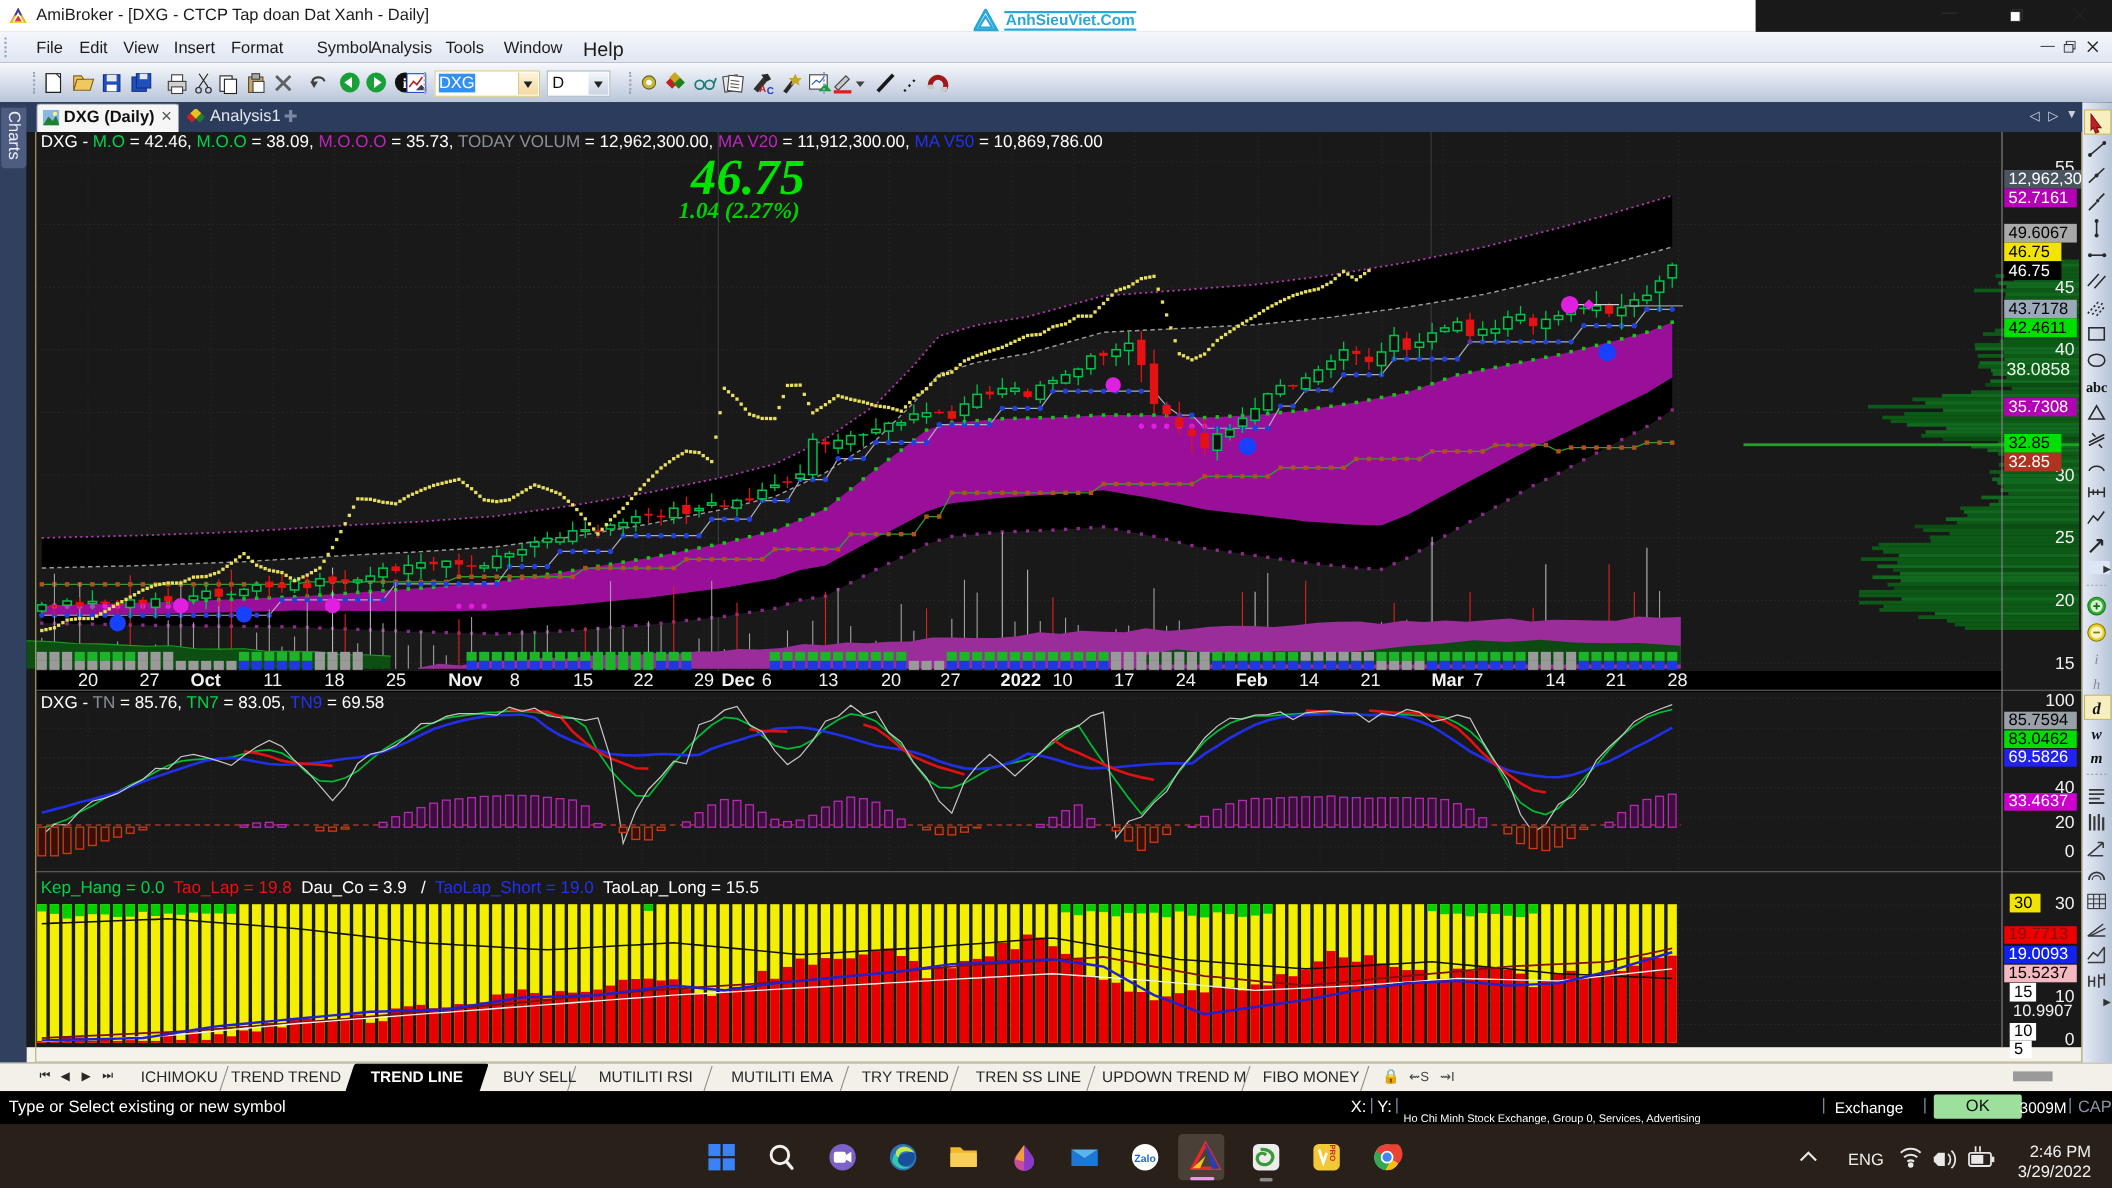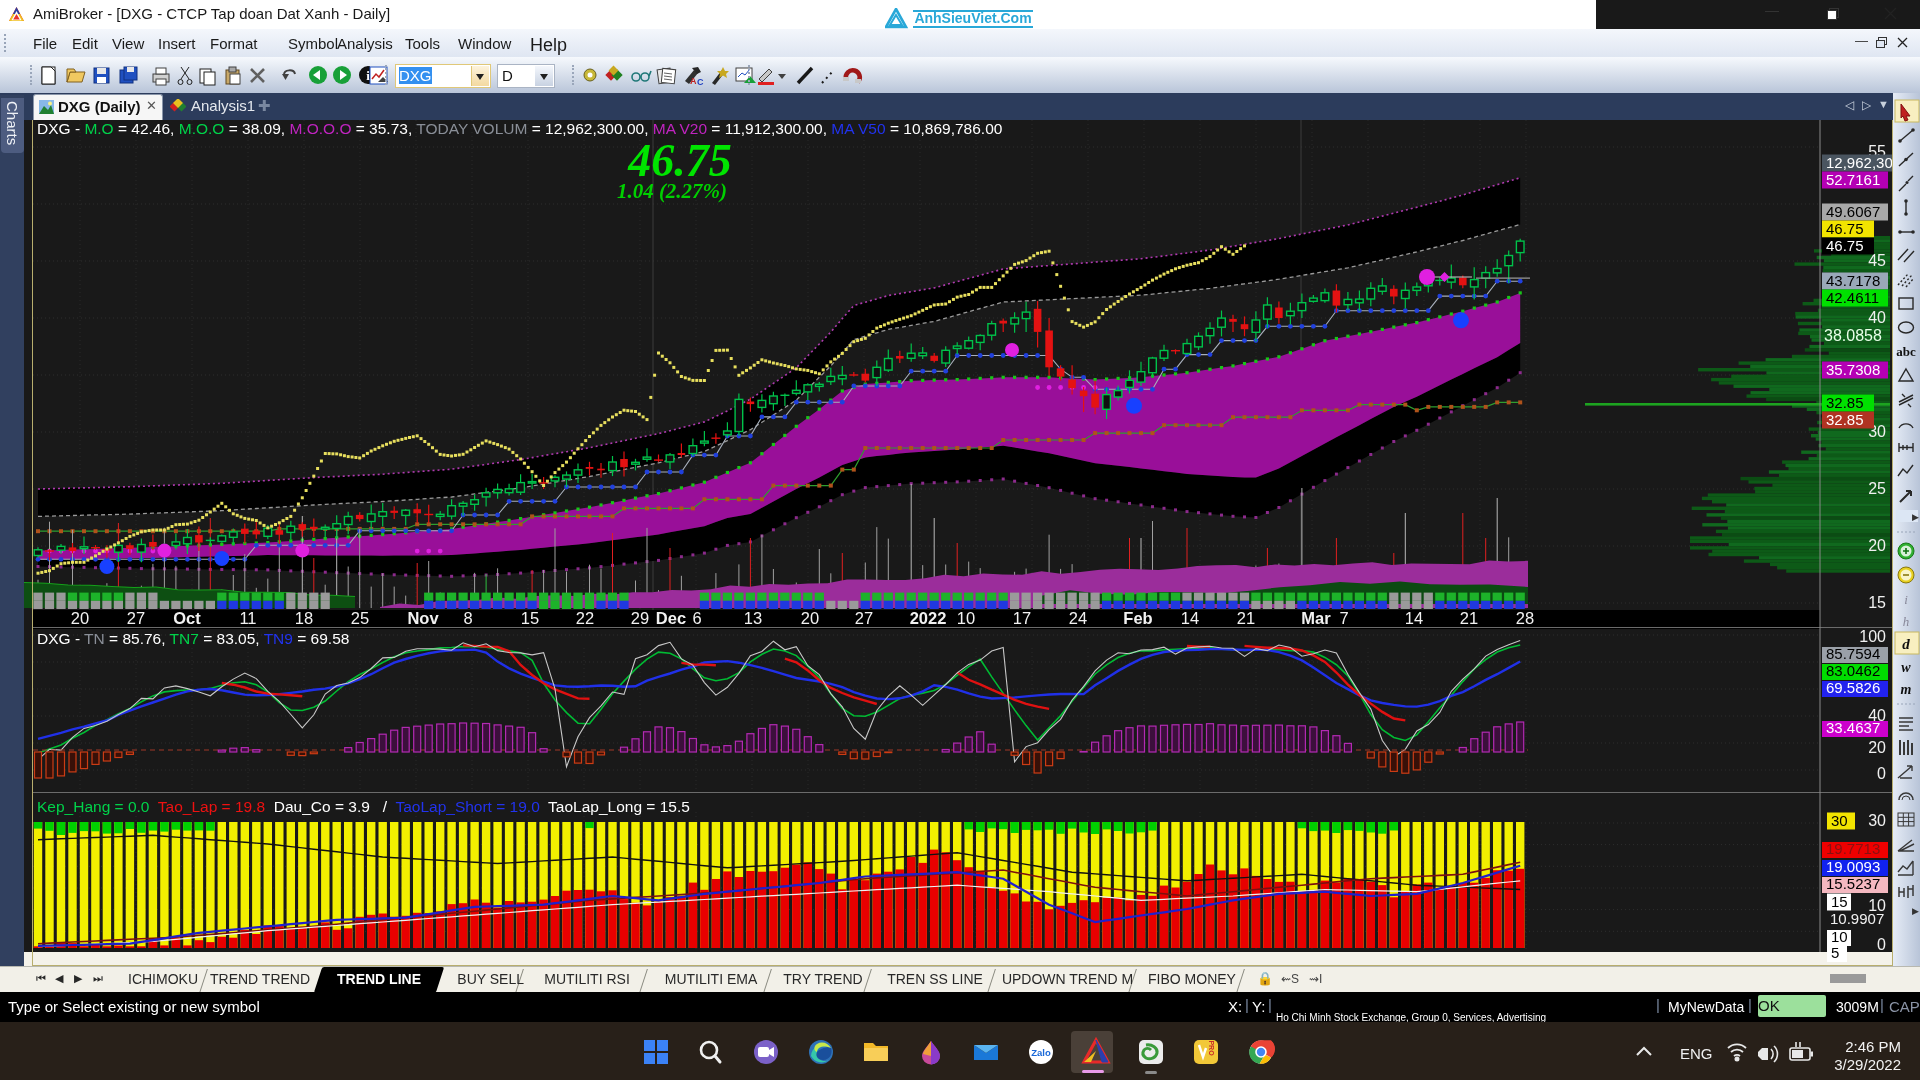--- a/index.html
+++ b/index.html
@@ -2603,23 +2603,23 @@
 </div>
 
 <div class="abs" style="left:0;top:992px;width:1920px;height:30px;background:#000000;color:#fff;font-size:15px">
  <span class="abs" style="left:8px;top:6px">Type or Select existing or new symbol</span>
  <span class="abs" style="left:1228px;top:6px">X:</span>
     <span class="abs" style="left:1245px;top:4px;color:#7a88a0">|</span>
  <span class="abs" style="left:1252px;top:6px">Y:</span>
     <span class="abs" style="left:1268px;top:4px;color:#7a88a0">|</span>
  <span class="abs" style="left:1276px;top:20px;font-size:10px">Ho Chi Minh Stock Exchange, Group 0, Services, Advertising</span>
  <span class="abs" style="left:1656px;top:4px;color:#7a88a0">|</span>
- <span class="abs" style="left:1668px;top:7px;font-size:14px">MyNewData</span>
+ <span class="abs" style="left:1668px;top:7px;font-size:14px">Exchange</span>
  <span class="abs" style="left:1748px;top:4px;color:#7a88a0">|</span>
- <div class="abs" style="left:1758px;top:3px;width:68px;height:22px;background:#9ce09c;border-radius:2px;text-align:left;color:#101010;font-size:15px;padding-top:2px">OK</div>
+ <div class="abs" style="left:1758px;top:3px;width:80px;height:22px;background:#9ce09c;border-radius:2px;text-align:center;color:#101010;font-size:15px;padding-top:2px">OK</div>
  <span class="abs" style="left:1836px;top:7px;font-size:14px">3009M</span>
  <span class="abs" style="left:1880px;top:4px;color:#7a88a0">|</span>
  <span class="abs" style="left:1889px;top:6px;color:#8a93a5">CAP</span>
 </div>
 
 <div class="abs" style="left:0;top:1022px;width:1920px;height:58px;background:#282019"></div>
 <svg class="abs" style="left:0;top:0" width="1920" height="1080" viewBox="0 0 1920 1080">
     <g transform="translate(644,1040)">
       <g fill="#3b82f6">
         <rect x="0" y="0" width="11" height="11"></rect>

